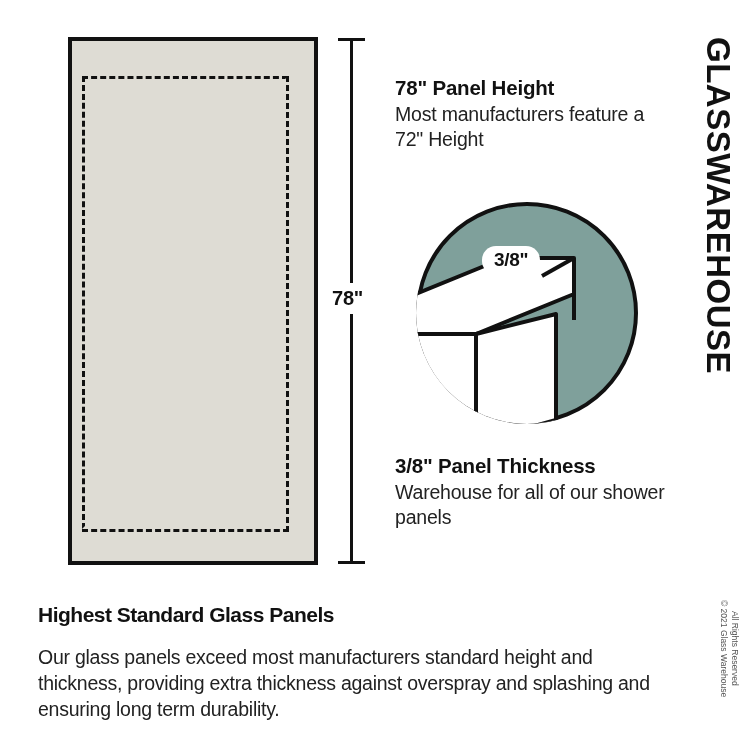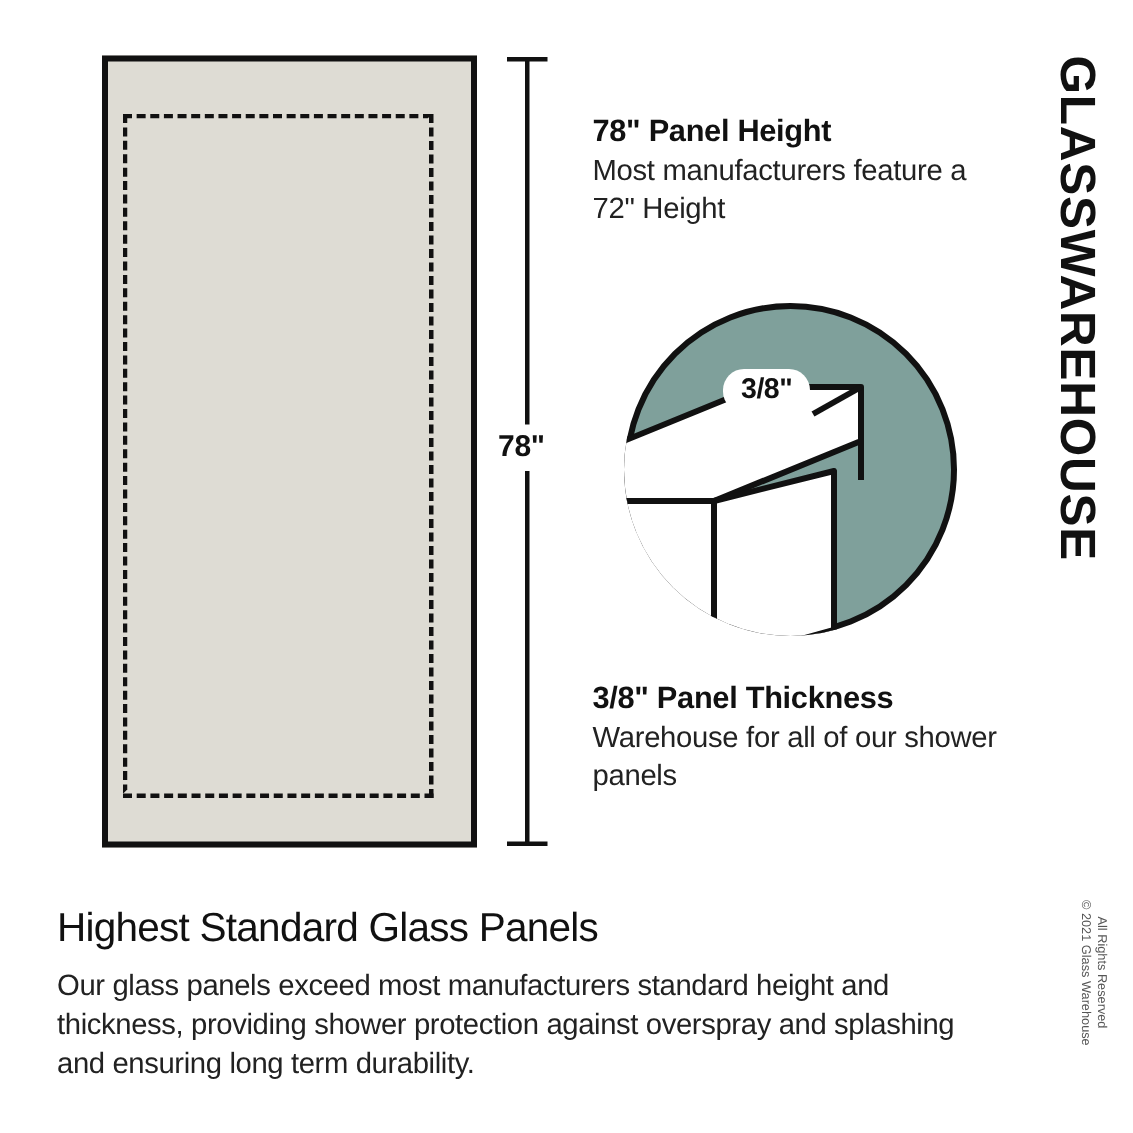--- a/index.html
+++ b/index.html
@@ -153,22 +153,22 @@
     color: #111111;
     letter-spacing: -0.3px;
     z-index: 5;
   }
 
   
   .bottom-title {
     position: absolute;
     left: 38px;
     top: 603px;
-    font-size: 27px;
-    font-weight: normal;
+    font-size: 21px;
+    font-weight: bold;
     color: #111111;
     letter-spacing: -0.5px;
   }
   .bottom-body {
     position: absolute;
     left: 38px;
     top: 645px;
     width: 622px;
     font-size: 19.5px;
     line-height: 1.33;
@@ -251,21 +251,21 @@
     </div>
     <div class="thickness-bubble">3/8"</div>
   </div>
 
   <div class="callout" id="callout-thickness">
     <p class="head">3/8" Panel Thickness</p>
     <p class="body">Warehouse for all of our shower panels</p>
   </div>
 
   <div class="bottom-title">Highest Standard Glass Panels</div>
-  <div class="bottom-body">Our glass panels exceed most manufacturers standard height and thickness, providing shower protection against overspray and splashing and ensuring long term durability.</div>
+  <div class="bottom-body">Our glass panels exceed most manufacturers standard height and thickness, providing extra thickness against overspray and splashing and ensuring long term durability.</div>
 
   <div class="brand">
     <span>GLASSWAREHOUSE</span>
   </div>
 
   <div class="copyright">
     <span class="l2">© 2021 Glass Warehouse</span>
     <span class="l3">All Rights Reserved</span>
   </div>
 

